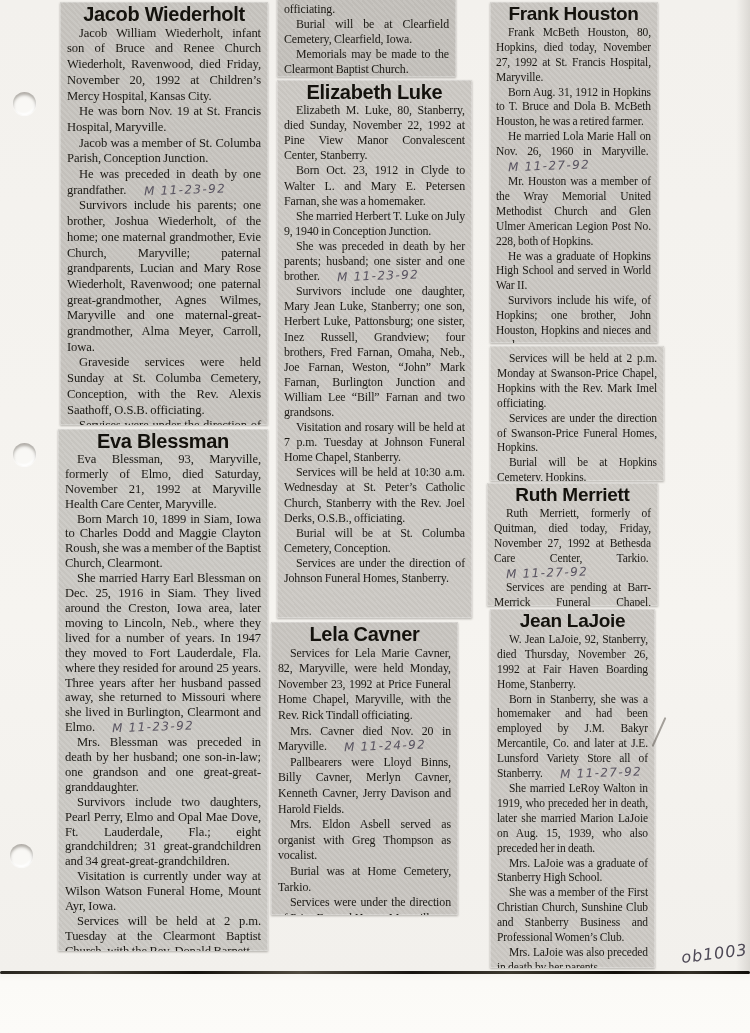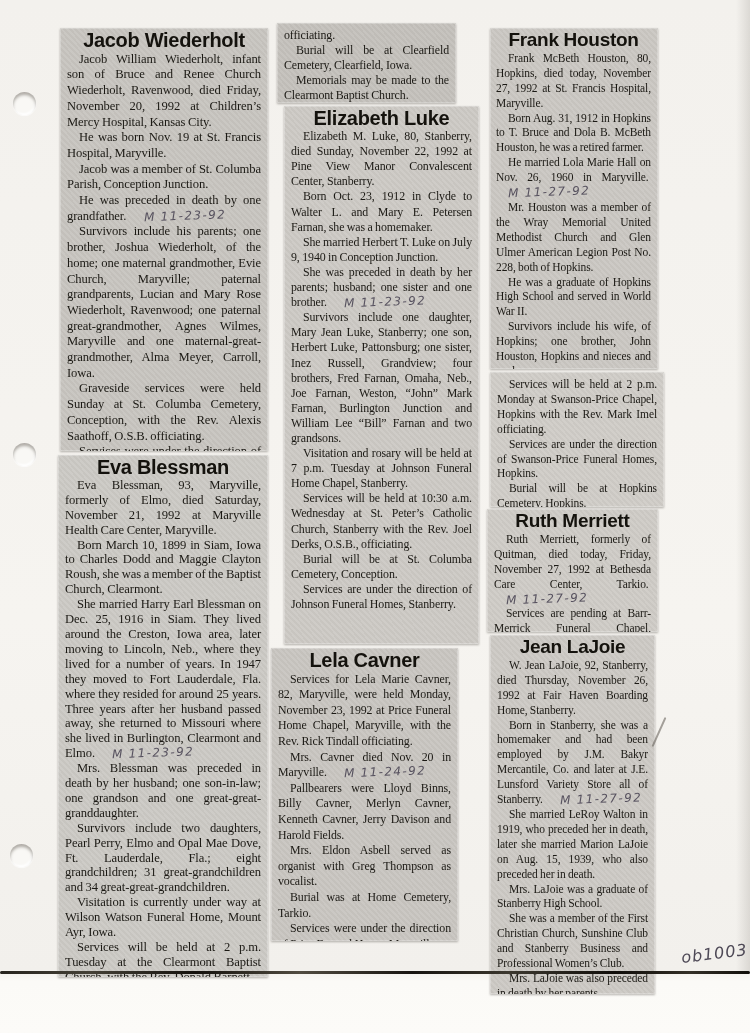--- a/index.html
+++ b/index.html
@@ -9,21 +9,20 @@
     font-family:"Liberation Serif", serif; color:#1b1914;
   }
   .edge-shade{position:absolute; right:0; top:0; width:14px; height:972px;
     background:linear-gradient(90deg, rgba(0,0,0,0), rgba(135,130,122,.22));}
   .clip{
     position:absolute; box-sizing:border-box; overflow:hidden;
     padding:5px 7px 4px 7px;
     background-color:#cac7c2;
     background-image:repeating-linear-gradient(47deg, rgba(255,255,255,.045) 0 2px, rgba(60,55,50,.035) 2px 4px);
     box-shadow:0 1px 2px rgba(80,75,68,.4), 0 0 0 1px rgba(255,255,255,.25) inset;
-    margin-top:26px;
   }
   .clip h2{
     margin:0 0 3px 0; text-align:center;
     font-family:"Liberation Sans", sans-serif; font-weight:bold;
     font-size:20px; letter-spacing:-0.3px; color:#14120d;
   }
   .clip p{margin:0; text-indent:12px; text-align:justify;
     word-spacing:-0.4px; letter-spacing:-0.1px;}
   .clip p.noindent{text-indent:0;}
   .col-left{font-size:12.6px; line-height:15.7px;}
@@ -93,21 +92,21 @@
   </article>
 
   <article class="clip col-mid" style="left:277px; top:-3px; width:179px; height:80px; background-color:#c4c1bc;">
     <div>
         <p class="noindent"><span>officiating.</span></p>
         <p><span>Burial will be at Clearfield Cemetery, Clearfield, Iowa.</span></p>
         <p><span>Memorials may be made to the Clearmont Baptist Church.</span></p>
       </div>
   </article>
 
-  <article class="clip col-mid" style="left:284px; top:80px; width:195px; height:538px; background-color:#cdcac5;">
+  <article class="clip col-mid" style="left:277px; top:80px; width:195px; height:538px; background-color:#cdcac5;">
     <h2>Elizabeth Luke</h2>
     <div>
         <p><span>Elizabeth M. Luke, 80, Stanberry, died Sunday, November 22, 1992 at Pine View Manor Convalescent Center, Stanberry.</span></p>
         <p><span>Born Oct. 23, 1912 in Clyde to Walter L. and Mary E. Petersen Farnan, she was a homemaker.</span></p>
         <p><span>She married Herbert T. Luke on July 9, 1940 in Conception Junction.</span></p>
         <p><span>She was preceded in death by her parents; husband; one sister and one brother.</span>&nbsp; <span class="hw">M 11-23-92</span></p>
         <p><span>Survivors include one daughter, Mary Jean Luke, Stanberry; one son, Herbert Luke, Pattonsburg; one sister, Inez Russell, Grandview; four brothers, Fred Farnan, Omaha, Neb., Joe Farnan, Weston, “John” Mark Farnan, Burlington Junction and William Lee “Bill” Farnan and two grandsons.</span></p>
         <p><span>Visitation and rosary will be held at 7 p.m. Tuesday at Johnson Funeral Home Chapel, Stanberry.</span></p>
         <p><span>Services will be held at 10:30 a.m. Wednesday at St. Peter’s Catholic Church, Stanberry with the Rev. Joel Derks, O.S.B., officiating.</span></p>
         <p><span>Burial will be at St. Columba Cemetery, Conception.</span></p>

